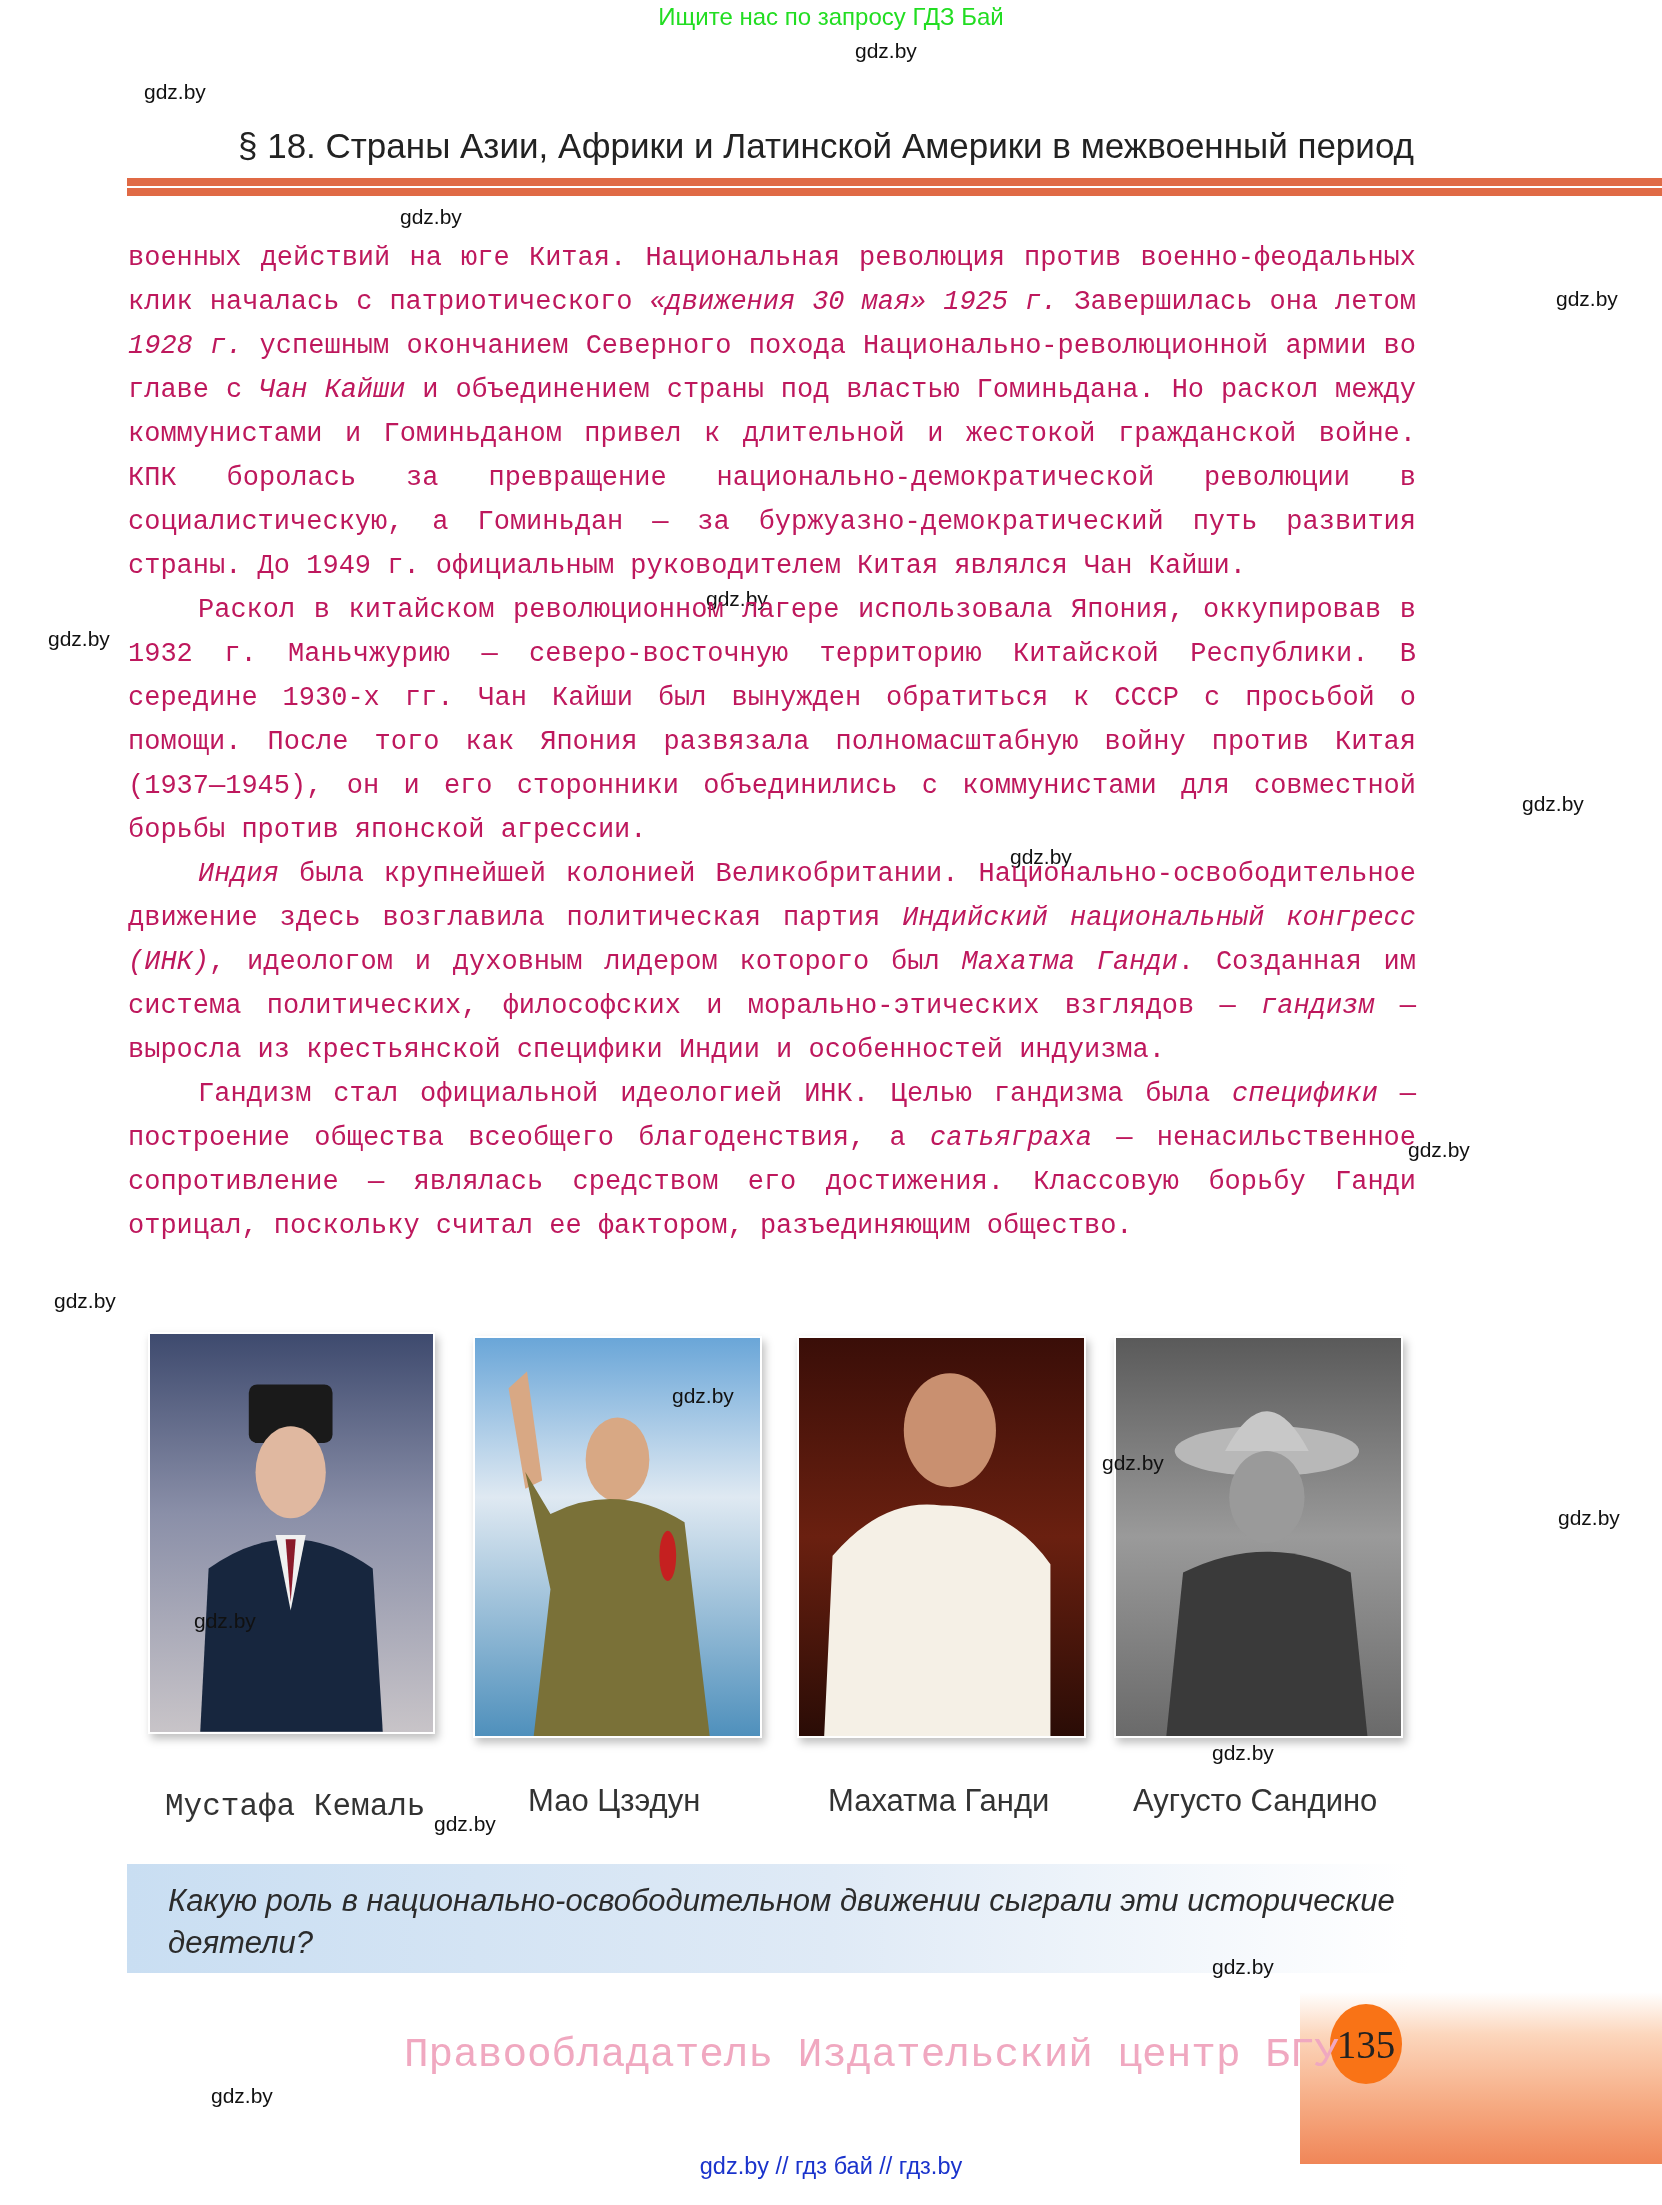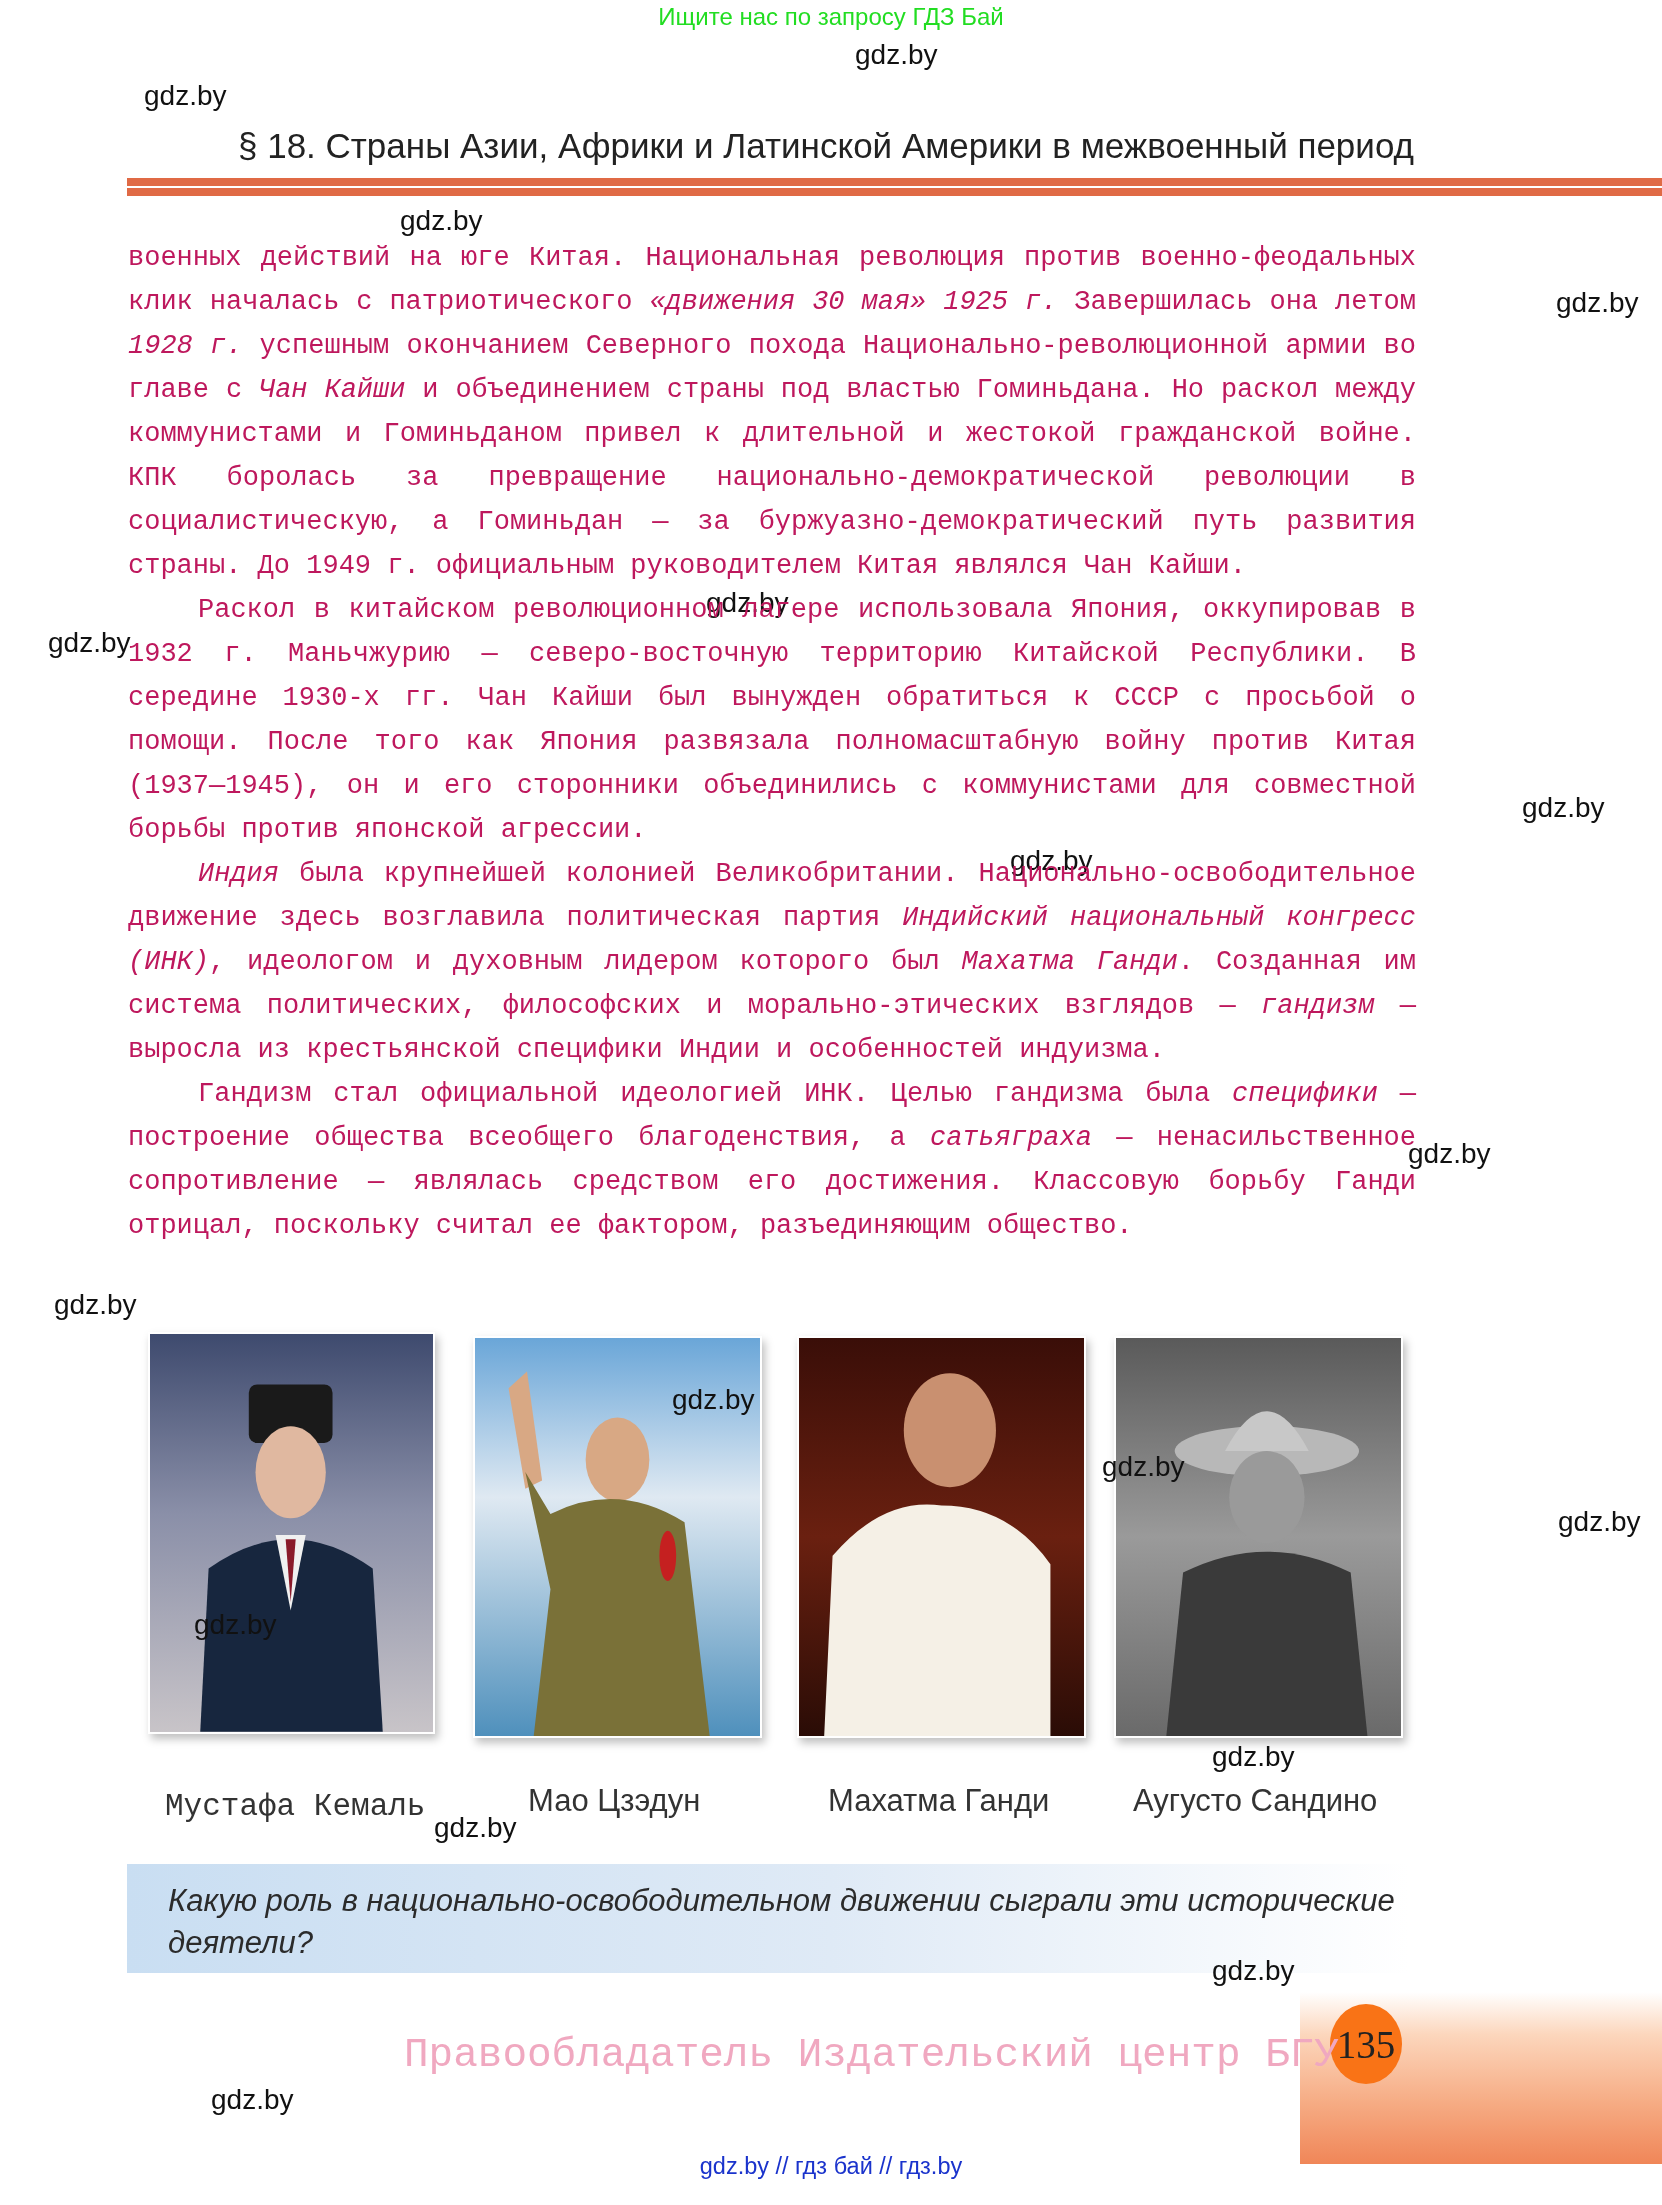--- a/index.html
+++ b/index.html
@@ -1,18 +1,18 @@
 <!DOCTYPE html>
 <html style="font-size:13.4px"><head>
   <meta charset="utf-8">
   <style>
     html, body { margin: 0; padding: 0; background: #ffffff; }
     body { width: 1662px; height: 2205px; position: relative; overflow: hidden; }
     .abs { position: absolute; }
-    .wm { font-family: "Liberation Sans", sans-serif; font-size: 28px; color: #111; white-space: nowrap; }
+    .wm { font-family: "Liberation Sans", sans-serif; font-size: 21px; color: #111; white-space: nowrap; }
     .top-banner { top: 3.4px; left: 0; width: 1662px; text-align: center; font-family: "Liberation Sans", sans-serif; font-size: 24px; color: #22dd22; }
     .chapter-title { top: 126px; left: 238px; font-family: "Liberation Sans", sans-serif; font-size: 35px; color: #222; white-space: nowrap; }
     .rule { left: 127px; width: 1535px; height: 8.4px; background: #e06a45; }
     .body-text { top: 236px; left: 128px; width: 1288px; font-family: Liberation Mono, monospace; font-size: 27px; line-height: 44px; color: #be185d; text-align: justify; }
     .body-text p { margin: 0; text-indent: 70px; }
     .body-text p.noindent { text-indent: 0; }
     .body-text i { font-style: italic; }
     .photo { position: absolute; box-shadow: 3.4px 5px 8.4px rgba(0,0,0,0.25); border: 2.5px solid #fff; overflow: hidden; }
     .caption { position: absolute; font-family: "Liberation Sans", sans-serif; font-size: 31px; color: #333; white-space: nowrap; }
     .question-box { top: 1864px; left: 127px; width: 1282px; height: 109px; background: linear-gradient(90deg, #c9def2 0%, #dfeaf6 55%, #ffffff 100%); }

